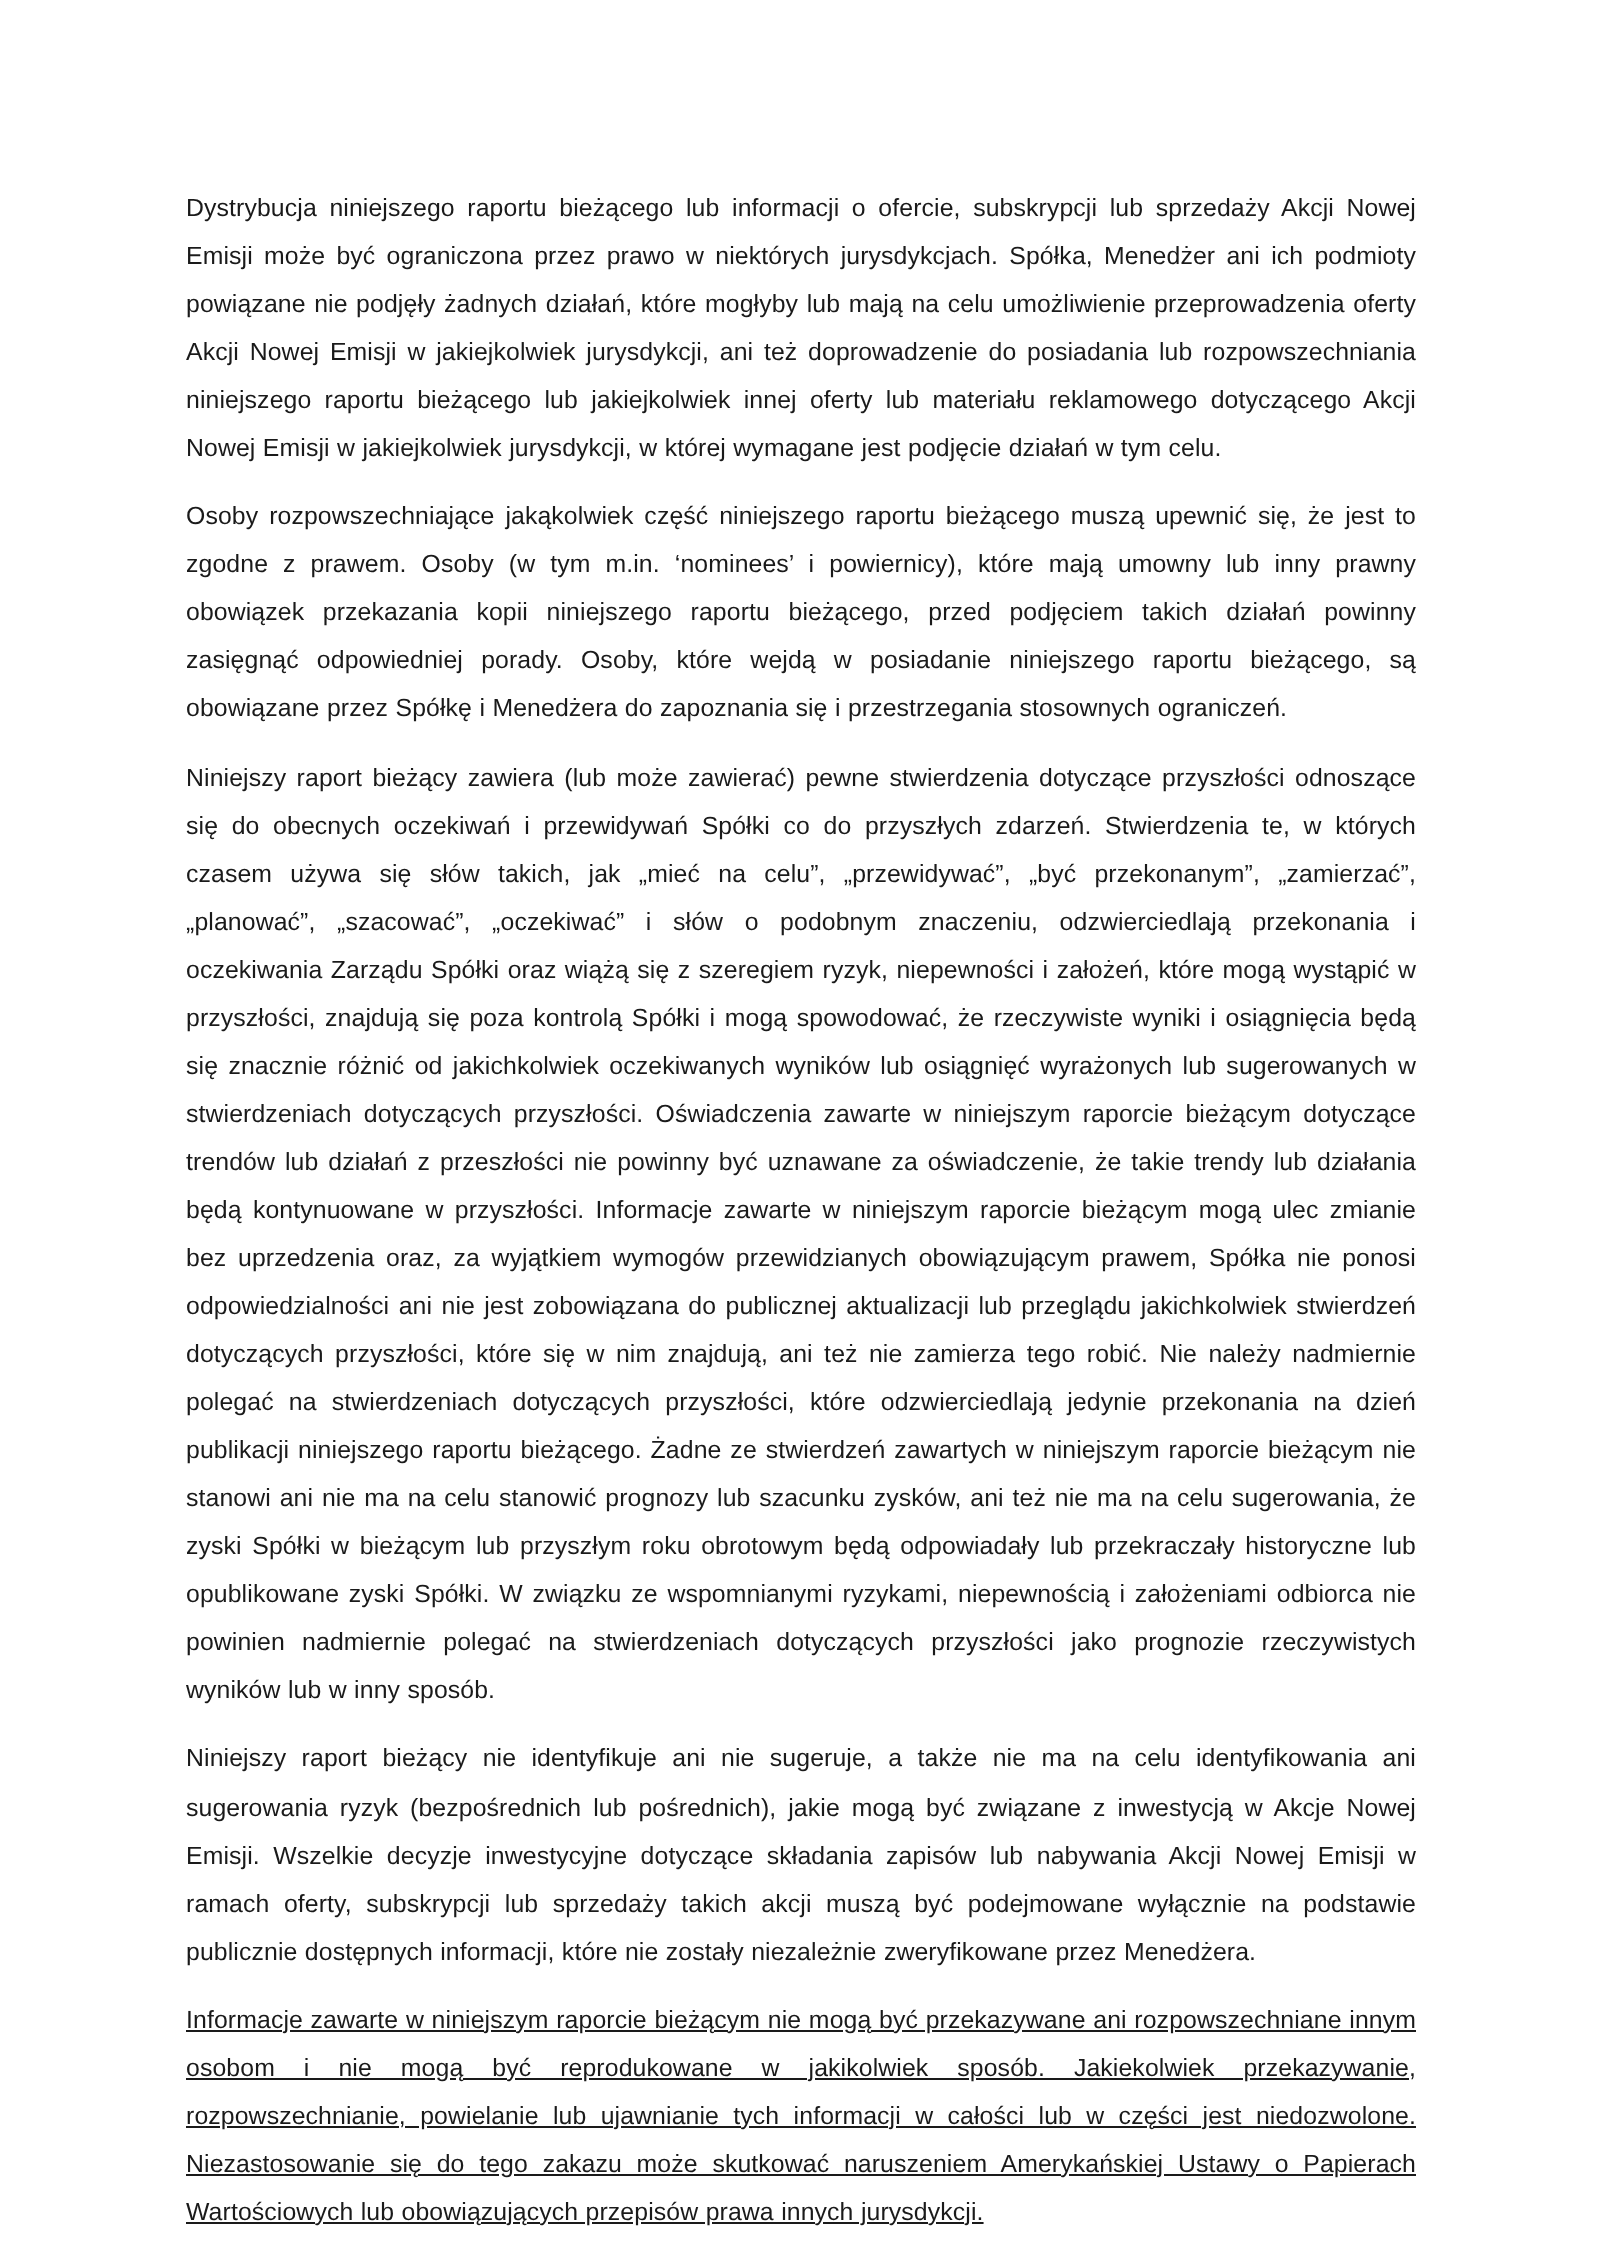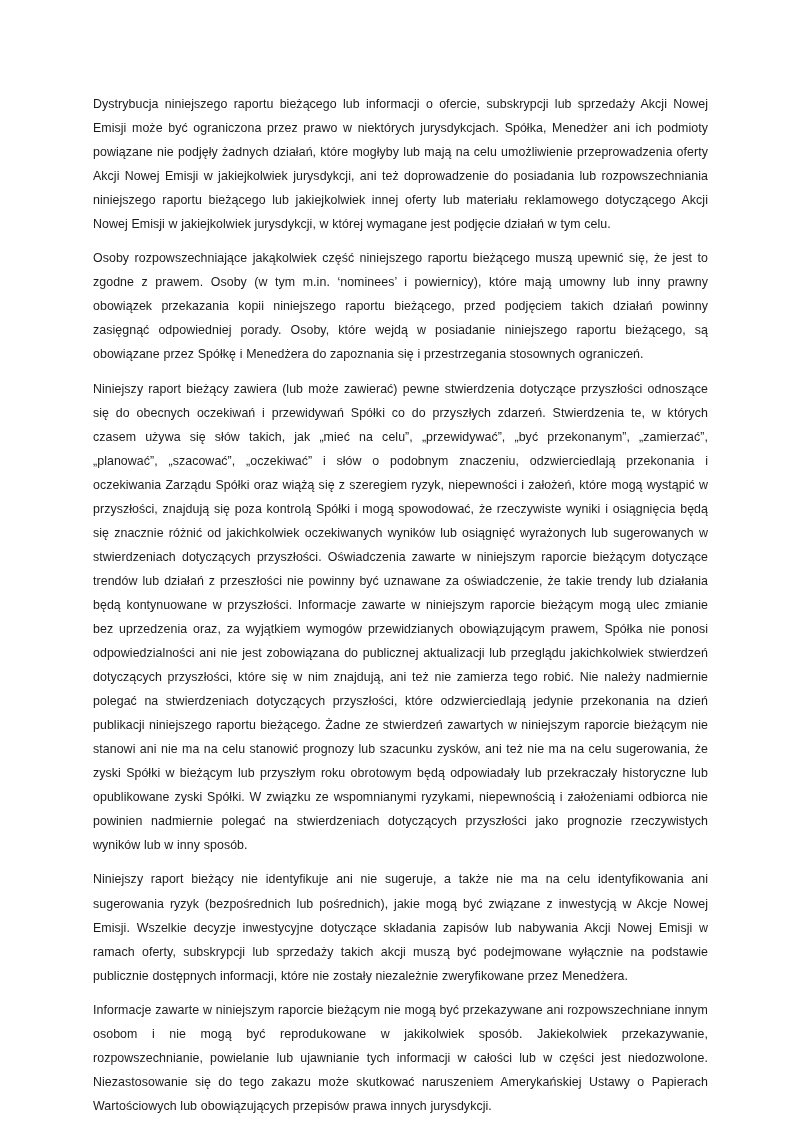--- a/index.html
+++ b/index.html
@@ -35,20 +35,21 @@
     text-align: justify;
     text-justify: inter-word;
     margin: 0 0 10px 0;
     letter-spacing: 0.005em;
     word-spacing: 0.015em;
     hyphens: none;
     -webkit-hyphens: none;
   }
   .para:last-child {
     margin-bottom: 14px;
+    text-decoration: underline;
   }
 </style>
 </head>
 <body>
 
 <div class="page">
   <div class="content">
     <p class="para">Dystrybucja niniejszego raportu bieżącego lub informacji o ofercie, subskrypcji lub sprzedaży Akcji Nowej Emisji może być ograniczona przez prawo w niektórych jurysdykcjach. Spółka, Menedżer ani ich podmioty powiązane nie podjęły żadnych działań, które mogłyby lub mają na celu umożliwienie przeprowadzenia oferty Akcji Nowej Emisji w jakiejkolwiek jurysdykcji, ani też doprowadzenie do posiadania lub rozpowszechniania niniejszego raportu bieżącego lub jakiejkolwiek innej oferty lub materiału reklamowego dotyczącego Akcji Nowej Emisji w jakiejkolwiek jurysdykcji, w której wymagane jest podjęcie działań w tym celu.</p>
     <p class="para">Osoby rozpowszechniające jakąkolwiek część niniejszego raportu bieżącego muszą upewnić się, że jest to zgodne z prawem. Osoby (w tym m.in. ‘nominees’ i powiernicy), które mają umowny lub inny prawny obowiązek przekazania kopii niniejszego raportu bieżącego, przed podjęciem takich działań powinny zasięgnąć odpowiedniej porady. Osoby, które wejdą w posiadanie niniejszego raportu bieżącego, są obowiązane przez Spółkę i Menedżera do zapoznania się i przestrzegania stosownych ograniczeń.</p>
     <p class="para">Niniejszy raport bieżący zawiera (lub może zawierać) pewne stwierdzenia dotyczące przyszłości odnoszące się do obecnych oczekiwań i przewidywań Spółki co do przyszłych zdarzeń. Stwierdzenia te, w których czasem używa się słów takich, jak „mieć na celu”, „przewidywać”, „być przekonanym”, „zamierzać”, „planować”, „szacować”, „oczekiwać” i słów o podobnym znaczeniu, odzwierciedlają przekonania i oczekiwania Zarządu Spółki oraz wiążą się z szeregiem ryzyk, niepewności i założeń, które mogą wystąpić w przyszłości, znajdują się poza kontrolą Spółki i mogą spowodować, że rzeczywiste wyniki i osiągnięcia będą się znacznie różnić od jakichkolwiek oczekiwanych wyników lub osiągnięć wyrażonych lub sugerowanych w stwierdzeniach dotyczących przyszłości. Oświadczenia zawarte w niniejszym raporcie bieżącym dotyczące trendów lub działań z przeszłości nie powinny być uznawane za oświadczenie, że takie trendy lub działania będą kontynuowane w przyszłości. Informacje zawarte w niniejszym raporcie bieżącym mogą ulec zmianie bez uprzedzenia oraz, za wyjątkiem wymogów przewidzianych obowiązującym prawem, Spółka nie ponosi odpowiedzialności ani nie jest zobowiązana do publicznej aktualizacji lub przeglądu jakichkolwiek stwierdzeń dotyczących przyszłości, które się w nim znajdują, ani też nie zamierza tego robić. Nie należy nadmiernie polegać na stwierdzeniach dotyczących przyszłości, które odzwierciedlają jedynie przekonania na dzień publikacji niniejszego raportu bieżącego. Żadne ze stwierdzeń zawartych w niniejszym raporcie bieżącym nie stanowi ani nie ma na celu stanowić prognozy lub szacunku zysków, ani też nie ma na celu sugerowania, że zyski Spółki w bieżącym lub przyszłym roku obrotowym będą odpowiadały lub przekraczały historyczne lub opublikowane zyski Spółki. W związku ze wspomnianymi ryzykami, niepewnością i założeniami odbiorca nie powinien nadmiernie polegać na stwierdzeniach dotyczących przyszłości jako prognozie rzeczywistych wyników lub w inny sposób.</p>

